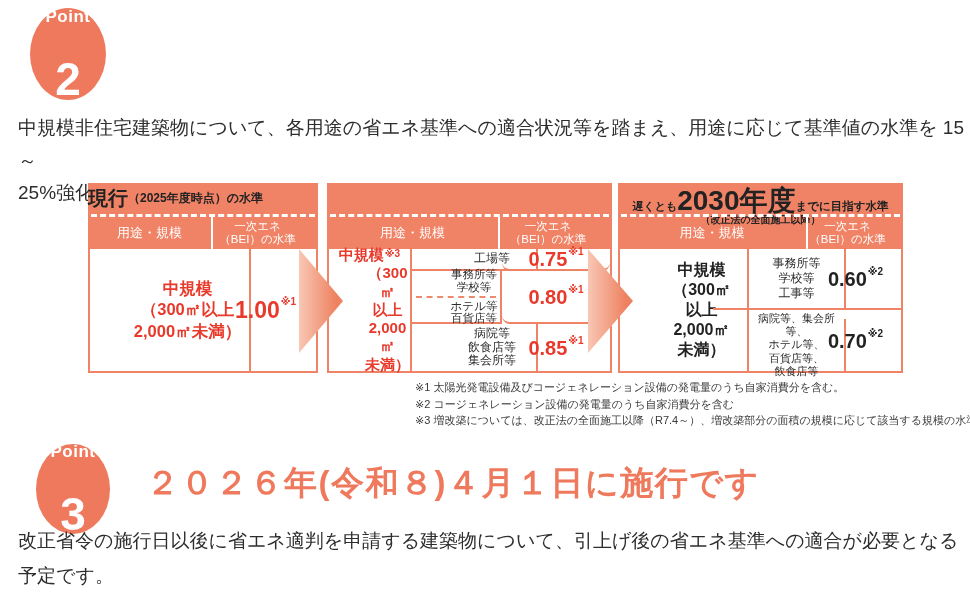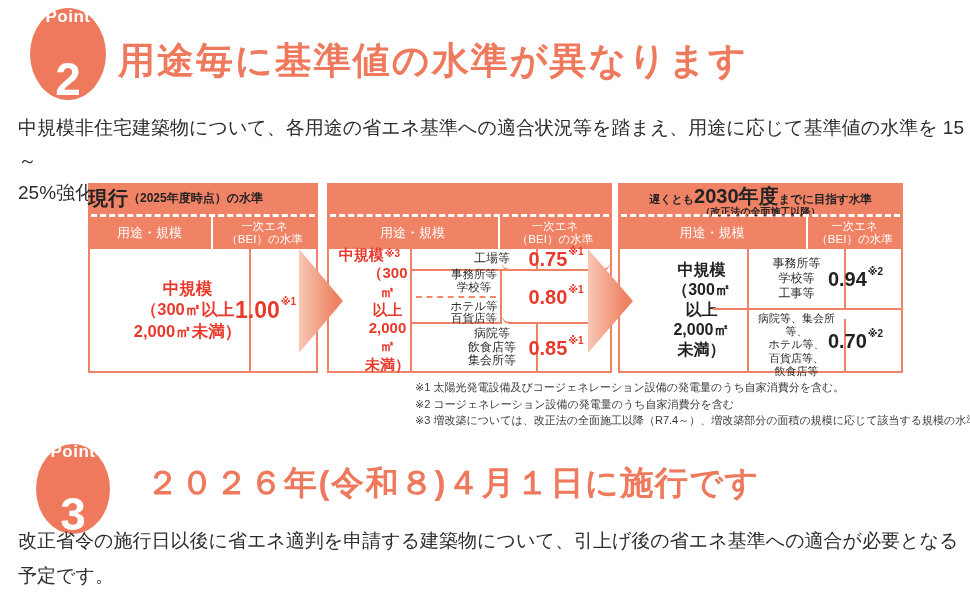--- a/index.html
+++ b/index.html
@@ -40,25 +40,25 @@
   .titlebar{
     position:absolute;top:0;left:0;right:0;height:30px;color:var(--dark);
     display:flex;align-items:center;font-weight:bold;white-space:nowrap;
   }
   .titlebar .big{font-size:20px;}
   .titlebar .small{font-size:12px;}
   #tbl2 .titlebar .big{font-size:22px;}
   #tbl3 .titlebar{flex-direction:column;line-height:1.05;padding-top:3px;}
   #tbl3 .tline1{display:flex;align-items:baseline;}
   #tbl3 .tprefix{font-size:11px;}
-  #tbl3 .big{font-size:20px;}
+  #tbl3 .big{font-size:28px;}
   #tbl3 .small{font-size:11.5px;}
   #tbl3 .tsub{font-size:10px;}
   .dashline{position:absolute;top:31px;left:3px;right:3px;border-top:3px dashed #ffffff;}
-  .subhead{position:absolute;top:34px;left:0;right:1px;height:32px;color:#fff;}
+  .subhead{position:absolute;top:34px;left:0;right:8px;height:32px;color:#fff;}
   .subcell{position:absolute;top:0;bottom:0;display:flex;align-items:center;justify-content:center;text-align:center;}
   .sub-usage{left:0;font-size:13px;border-right:2px solid #fff;}
   .sub-energy{right:0;font-size:11.5px;line-height:1.15;}
   #tbl1 .sub-usage{width:123px;} #tbl1 .sub-energy{width:105px;}
   #tbl2 .sub-usage{width:171px;} #tbl2 .sub-energy{width:112px;}
   #tbl3 .sub-usage{width:188px;} #tbl3 .sub-energy{width:95px;}
   .tbody{
     position:absolute;top:66px;left:0;right:0;bottom:0;background:#fff;
     border:2px solid var(--salmon);border-top:none;
   }
@@ -103,21 +103,20 @@
 </style>
 </head>
 <body>
 
 <div class="page">
 
   <div class="badge" id="badge2">
     <div class="blabel">Point</div>
     <div class="bnum">2</div>
   </div>
-  <div class="point-title" id="title2">用途毎に基準値の水準が異なります</div>
 
   <div class="para" id="intro">中規模非住宅建築物について、各用途の省エネ基準への適合状況等を踏まえ、用途に応じて基準値の水準を 15 ～
 25%強化します。</div>
 
   <div class="tbl" id="tbl1">
     <div class="thead">
       <div class="titlebar">
         <span class="big">現行</span>
           <span class="small">（2025年度時点）の水準</span>
       </div>
@@ -215,21 +214,21 @@
       <div class="cell t3-usage darktext pre">中規模
 （300㎡
 以上
 2,000㎡
 未満）</div>
       <div class="cell t3-mid t3-r1 pre">事務所等
 学校等
 工事等</div>
       <div class="cell t3-val t3-r1">
         <span class="val darktext">
-            <span class="valnum">0.94</span>
+            <span class="valnum">0.60</span>
             <span class="note">※2</span>
           </span>
       </div>
       <div class="cell t3-mid t3-r2 pre">病院等、集会所等、
 ホテル等、
 百貨店等、
 飲食店等</div>
       <div class="cell t3-val t3-r2">
         <span class="val darktext">
             <span class="valnum">0.70</span>

